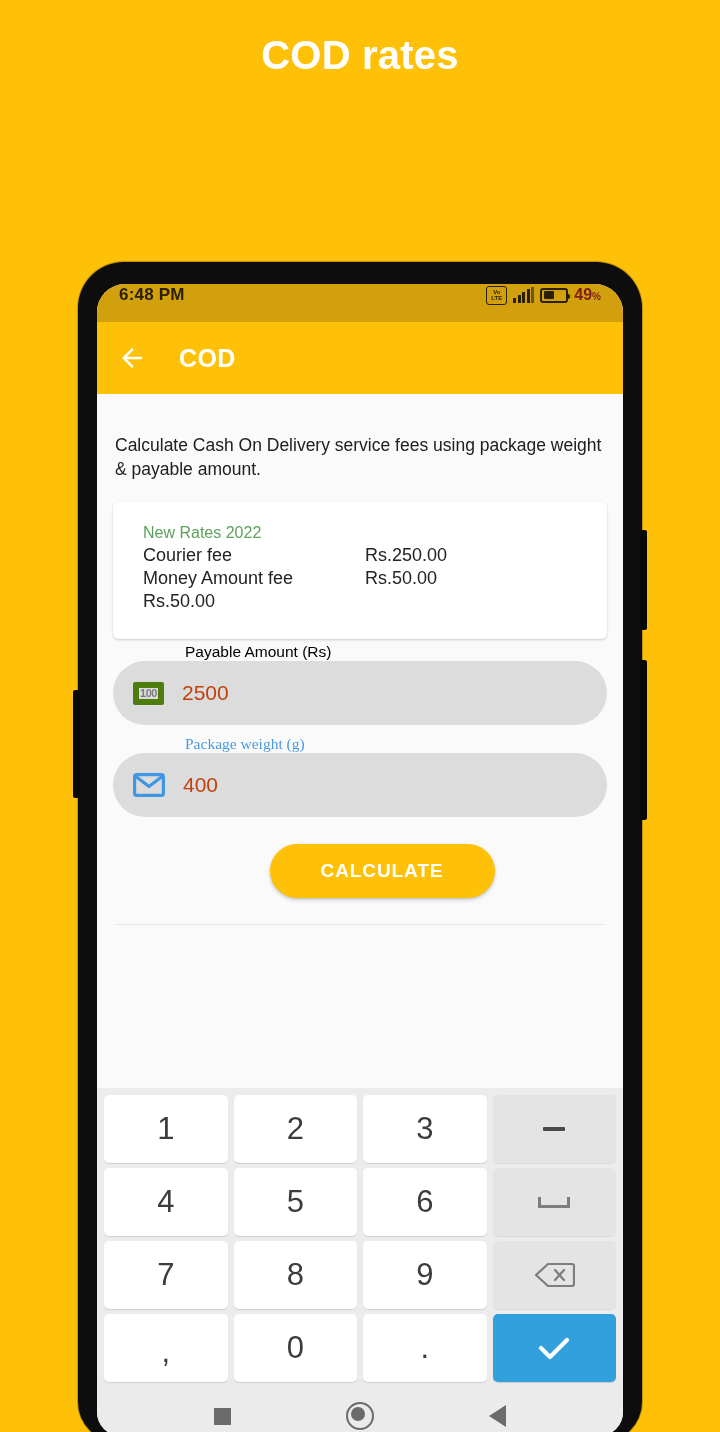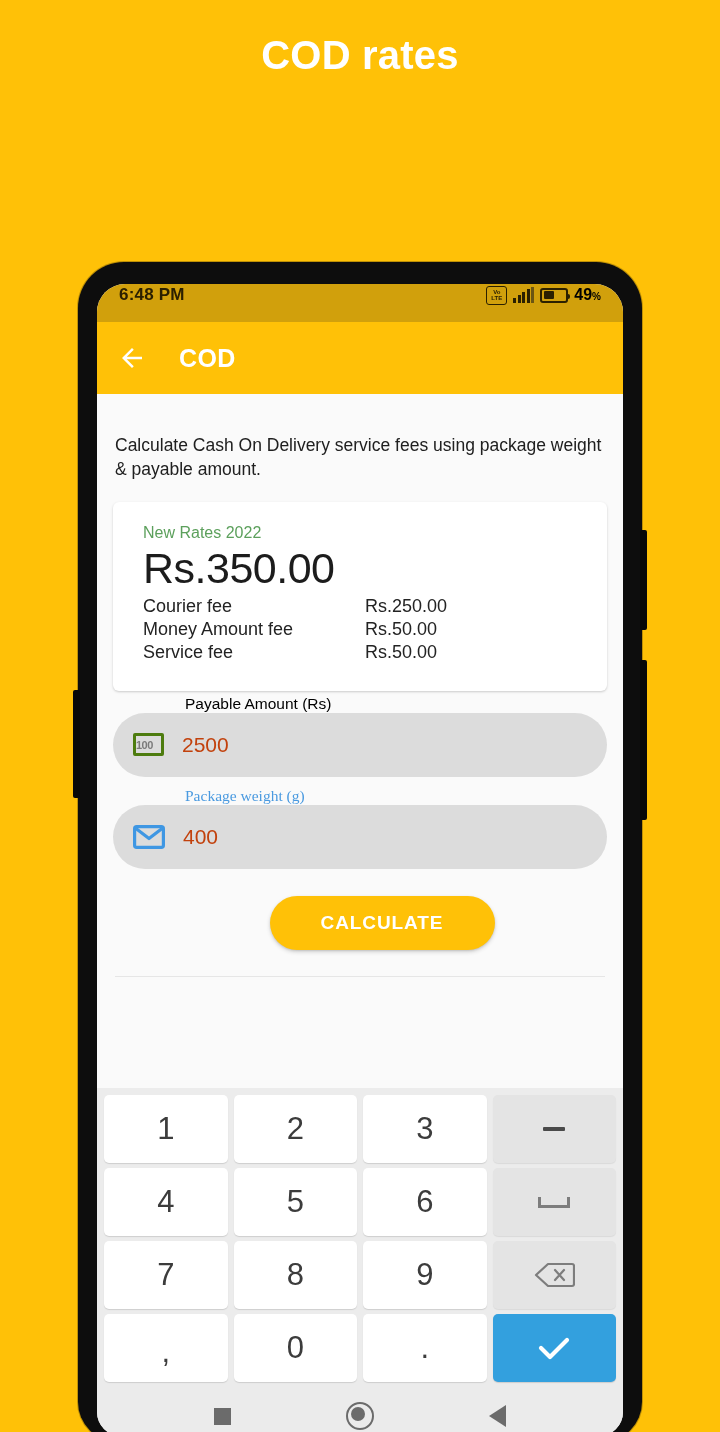--- a/index.html
+++ b/index.html
@@ -154,21 +154,21 @@
   }
   .battery-fill {
     height: 100%;
     width: 49%;
     background: #2b2000;
     border-radius: 1px;
   }
   .battery-pct {
     font-size: 16px;
     font-weight: bold;
-    color: #000000;
+    color: #7f1d1d;
   }
   .battery-pct .pct-sign {
     font-size: 10px;
   }
 
   
   .app-bar {
     height: 72px;
     background: #FFC107;
     display: flex;
@@ -260,24 +260,25 @@
     box-sizing: border-box;
     gap: 18px;
   }
   .field-value {
     font-size: 21px;
     color: #c2410c;
   }
   .money-icon {
     width: 31px;
     height: 23px;
-    border: 3px solid #4d7c0f;
+    border: 6px solid #4d7c0f;
     border-radius: 2px;
     display: flex;
     align-items: center;
+    justify-content: center;
     font-size: 11px;
     font-weight: bold;
     color: #7b7b7b;
     letter-spacing: -0.5px;
     box-sizing: border-box;
     flex: 0 0 auto;
   }
   .mail-icon { flex: 0 0 auto; }
 
   
@@ -446,31 +447,29 @@
         <path d="M20 11H7.8l5.6-5.6L12 4l-8 8 8 8 1.4-1.4L7.8 13H20z" fill="#ffffff"></path>
       </svg>
       <div class="app-title">COD</div>
     </div>
 
     <div class="content">
       <div class="intro">Calculate Cash On Delivery service fees using package weight &amp; payable amount.</div>
 
       <div class="rate-card">
         <div class="rates-label">New Rates 2022</div>
-        <div class="total-amount">Rs.350.00</div>
         <div class="fee-row">
           <div class="fee-name">Courier fee</div>
           <div class="fee-value">Rs.250.00</div>
         </div>
         <div class="fee-row">
           <div class="fee-name">Money Amount fee</div>
           <div class="fee-value">Rs.50.00</div>
         </div>
         <div class="fee-row">
-          <div class="fee-name">Service fee</div>
           <div class="fee-value">Rs.50.00</div>
         </div>
       </div>
 
       <div style="height:14px"></div>
 
       <div class="field">
         <div class="field-label gray">Payable Amount (Rs)</div>
         <div class="field-box">
           <div class="money-icon">

